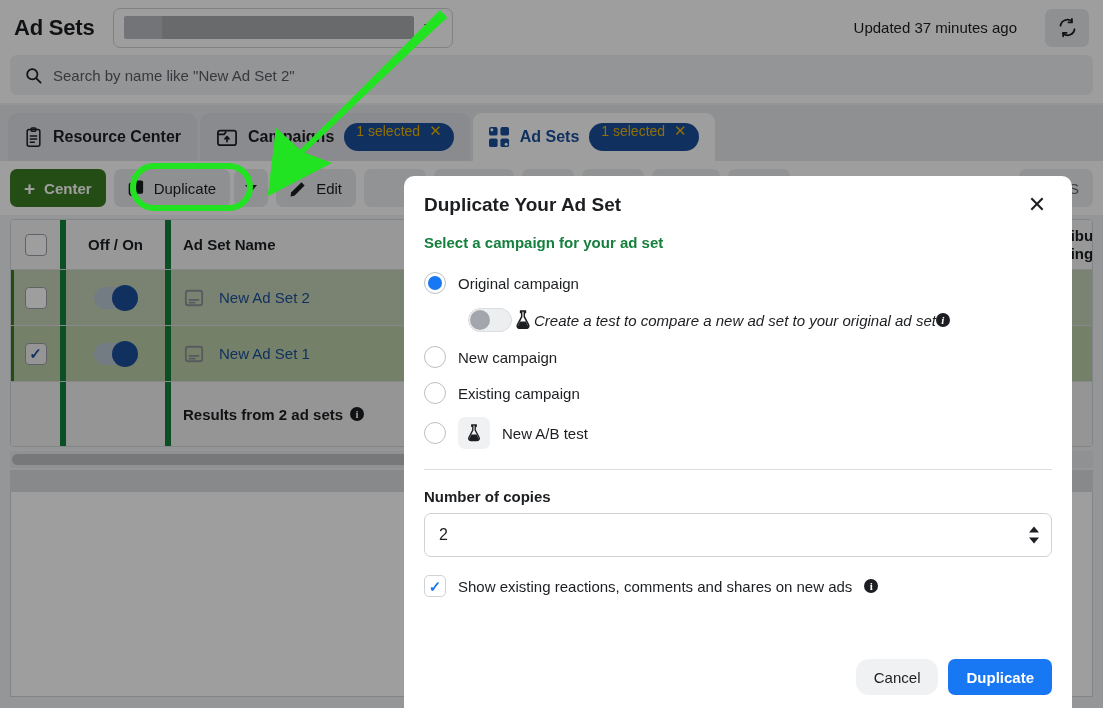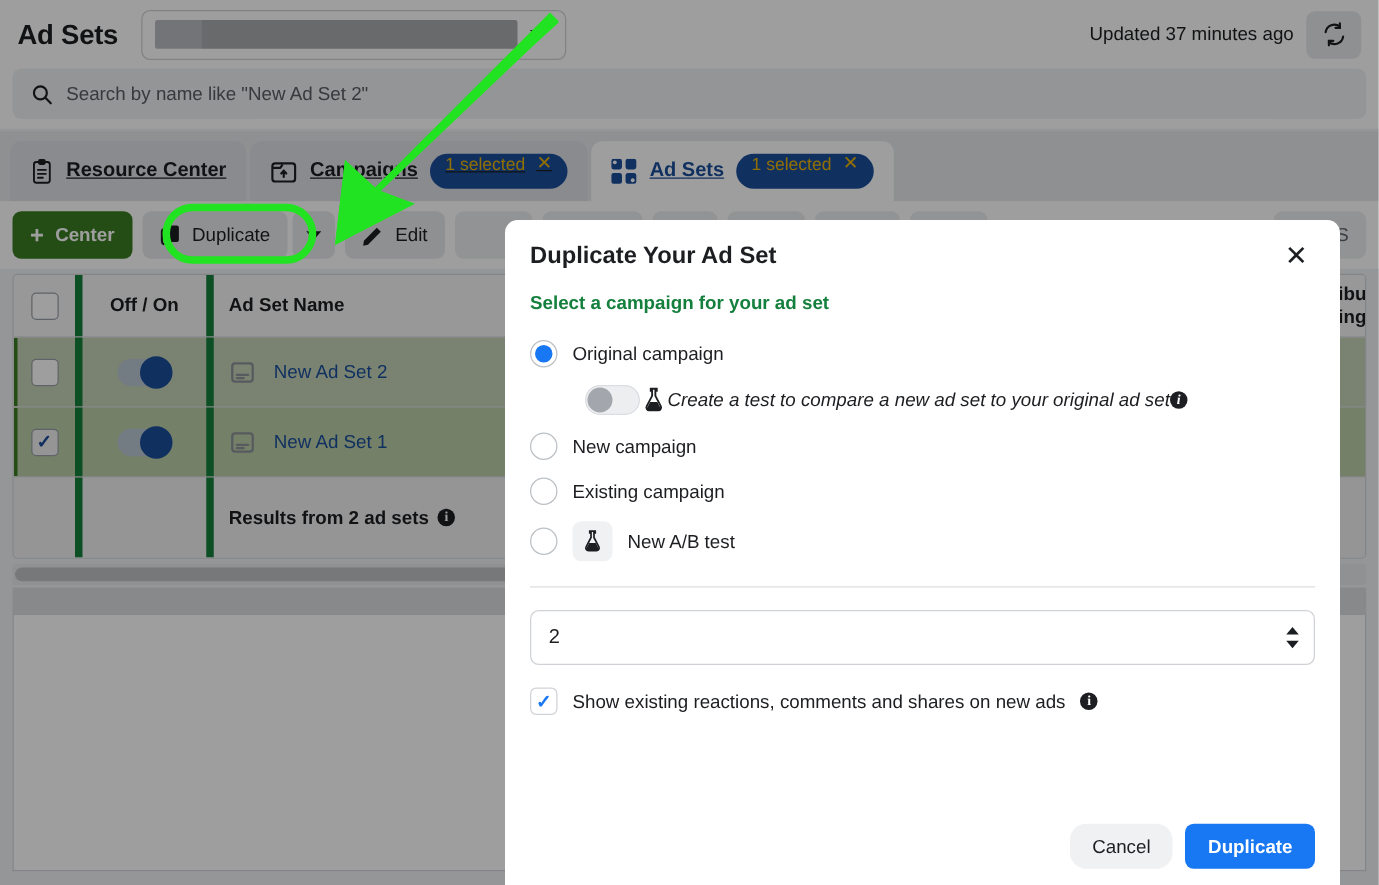--- a/index.html
+++ b/index.html
@@ -52,21 +52,21 @@
   }
   .caret-down {
     position: absolute; right: 14px; top: 50%;
     transform: translateY(-50%);
     width: 0; height: 0;
     border-left: 7px solid transparent;
     border-right: 7px solid transparent;
     border-top: 8px solid #1c1e21;
   }
   .topbar-right {
-    margin-left: auto; display: flex; align-items: center; gap: 10px;
+    margin-left: auto; display: flex; align-items: center; gap: 28px;
   }
   .updated-text { font-size: 15px; color: #1c1e21; }
   .refresh-btn {
     width: 44px; height: 38px; border-radius: 7px; background: #e7e9ec;
     display: flex; align-items: center; justify-content: center;
   }
 
   
   .searchrow {
     position: absolute; left: 0; top: 55px; width: 1103px; height: 48px;
@@ -82,21 +82,21 @@
   .tabstrip {
     position: absolute; left: 0; top: 105px; width: 1103px; height: 56px;
     background: #e7e9ec;
     display: flex; align-items: flex-end; gap: 3px; padding: 0 8px;
   }
   .tab {
     height: 48px; border-radius: 9px 9px 0 0;
     display: flex; align-items: center; gap: 10px;
     padding: 0 16px;
     background: #dfe1e5;
-    font-size: 16px; font-weight: bold; color: #1c1e21; text-decoration: underline;
+    font-size: 16px; font-weight: bold; color: #1c1e21;
   }
   .tab.active { background: #ffffff; color: #1b4f9c; }
   .tab-badge {
     background: #1b4f9c; color: #eab308;
     border-radius: 14px; height: 28px;
     display: flex; gap: 9px;
     padding: 0 12px; font-size: 14px; font-weight: normal;
   }
   .badge-x { font-size: 15px; line-height: 1; }
 
@@ -514,20 +514,21 @@
           <svg width="20" height="20" viewBox="0 0 22 22">
             <path d="M8.6 2h4.8v1.6h-1.1v4.1l4.3 8.2c.8 1.5-.3 3.4-2 3.4H7.4c-1.7 0-2.8-1.9-2-3.4l4.3-8.2V3.6H8.6z" fill="none" stroke="#1c1e21" stroke-width="1.5"></path>
             <path d="M8.1 12.6h5.8l2.4 4.6c.5.9-.2 2.1-1.2 2.1H6.9c-1 0-1.7-1.2-1.2-2.1z" fill="#1c1e21"></path>
           </svg>
         </span>
         <span class="opt-label">New A/B test</span>
       </div>
 
       <div class="divider"></div>
 
+      <div class="field-label">Number of copies</div>
       <div class="numfield">
         <span class="val">2</span>
         <span class="spinner">
           <span class="sp-up"></span>
           <span class="sp-dn"></span>
         </span>
       </div>
 
       <div class="check-row">
         <span class="cb2">

